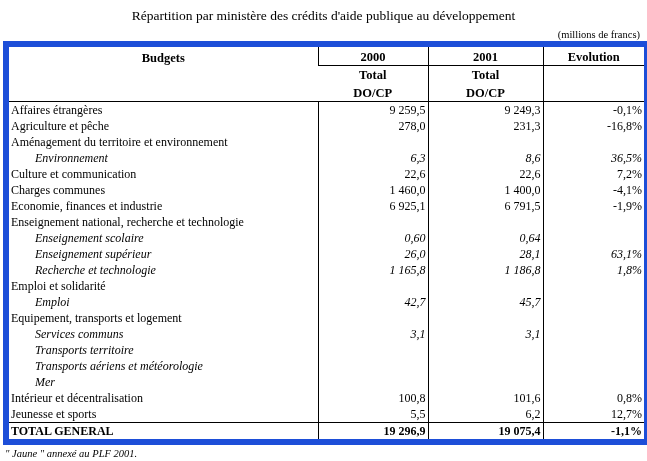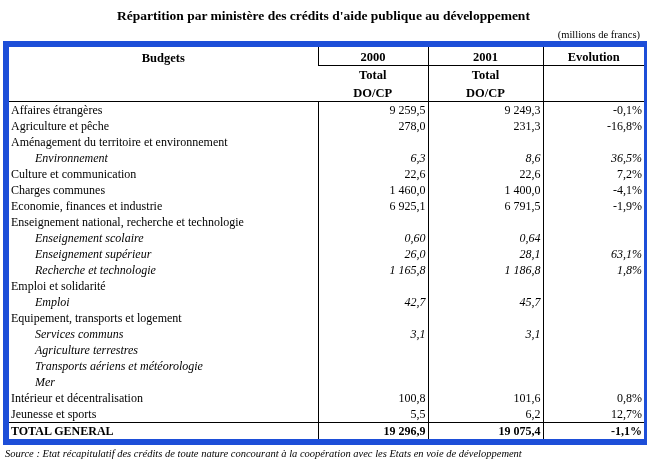--- a/index.html
+++ b/index.html
@@ -8,21 +8,21 @@
     width: 647px;
     height: 461px;
     font-family: "Liberation Serif", serif;
     color: #000;
     overflow: hidden;
   }
   .page { padding: 4px 3px 0 3px; }
 
   .doc-title {
     text-align: center;
-    font-weight: bold;
+    font-weight: normal;
     font-size: 13.5px;
     padding-top: 4px;
   }
   .units-note {
     text-align: right;
     font-size: 10.5px;
     padding: 5px 4px 1px 0;
   }
 
   table.budget {
@@ -196,21 +196,21 @@
           <td class="num c2001"></td>
           <td class="num cevo"></td>
         </tr>
         <tr class="row-sub">
           <td class="label-cell">Services communs</td>
           <td class="num c2000">3,1</td>
           <td class="num c2001">3,1</td>
           <td class="num cevo"></td>
         </tr>
         <tr class="row-sub">
-          <td class="label-cell">Agriculture terrestres</td>
+          <td class="label-cell">Transports territoire</td>
           <td class="num c2000"></td>
           <td class="num c2001"></td>
           <td class="num cevo"></td>
         </tr>
         <tr class="row-sub">
           <td class="label-cell">Transports aériens et météorologie</td>
           <td class="num c2000"></td>
           <td class="num c2001"></td>
           <td class="num cevo"></td>
         </tr>
@@ -235,17 +235,16 @@
         <tr class="row-total">
           <td class="label-cell">TOTAL GENERAL</td>
           <td class="num c2000">19 296,9</td>
           <td class="num c2001">19 075,4</td>
           <td class="num cevo">-1,1%</td>
         </tr>
       </tbody>
   </table>
 
   <div class="footer-source">
-    <div>Source : Etat récapitulatif des crédits de toute nature concourant à la coopération avec les Etats en voie de développement</div>
     <div>" Jaune " annexé au PLF 2001.</div>
   </div>
 
 </div>
 
 </body></html>

